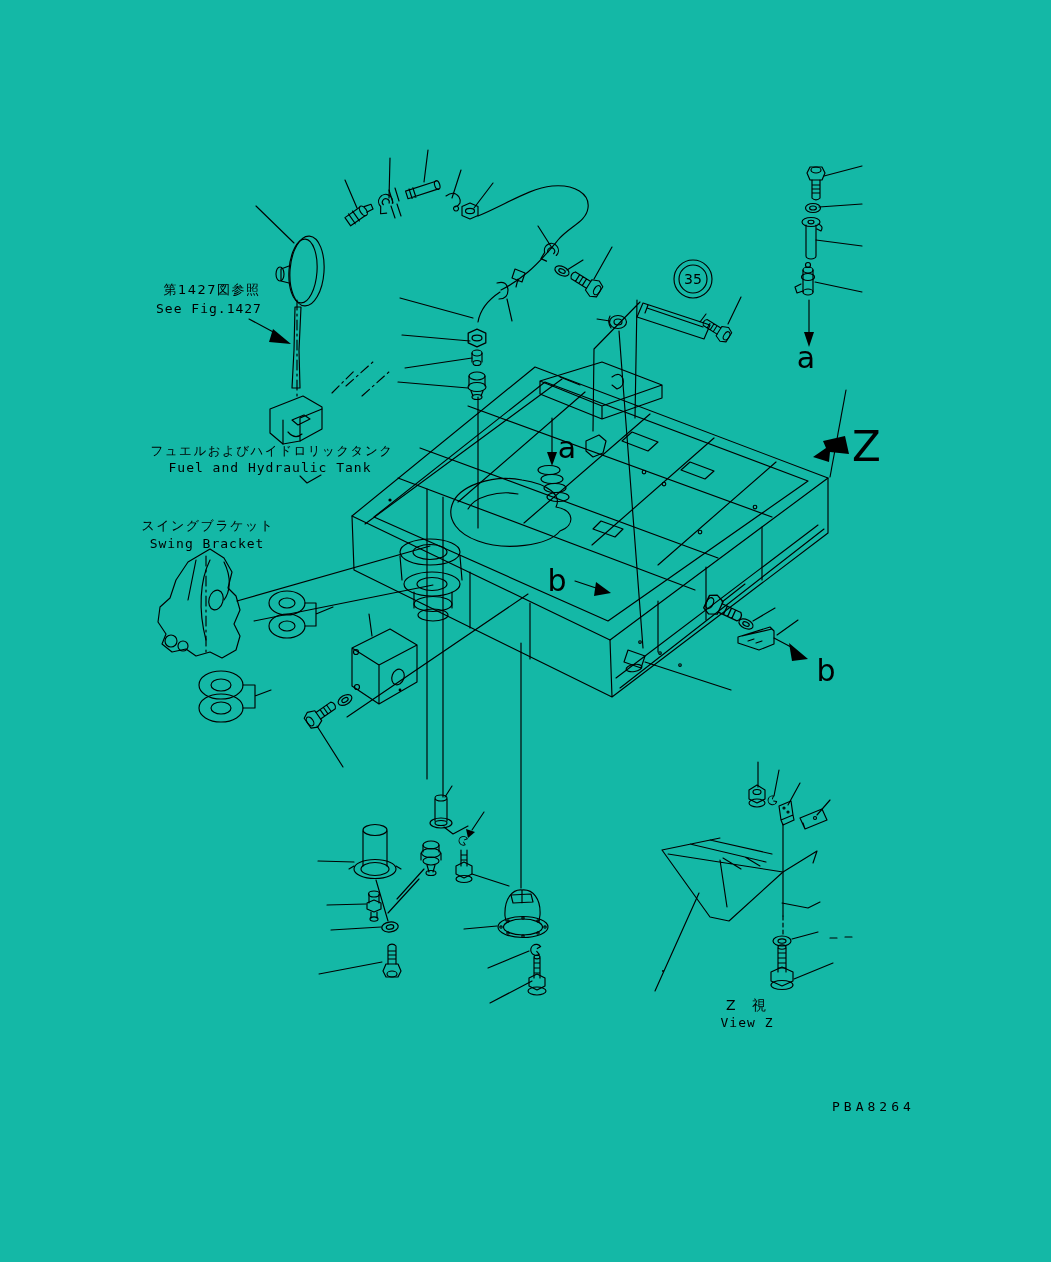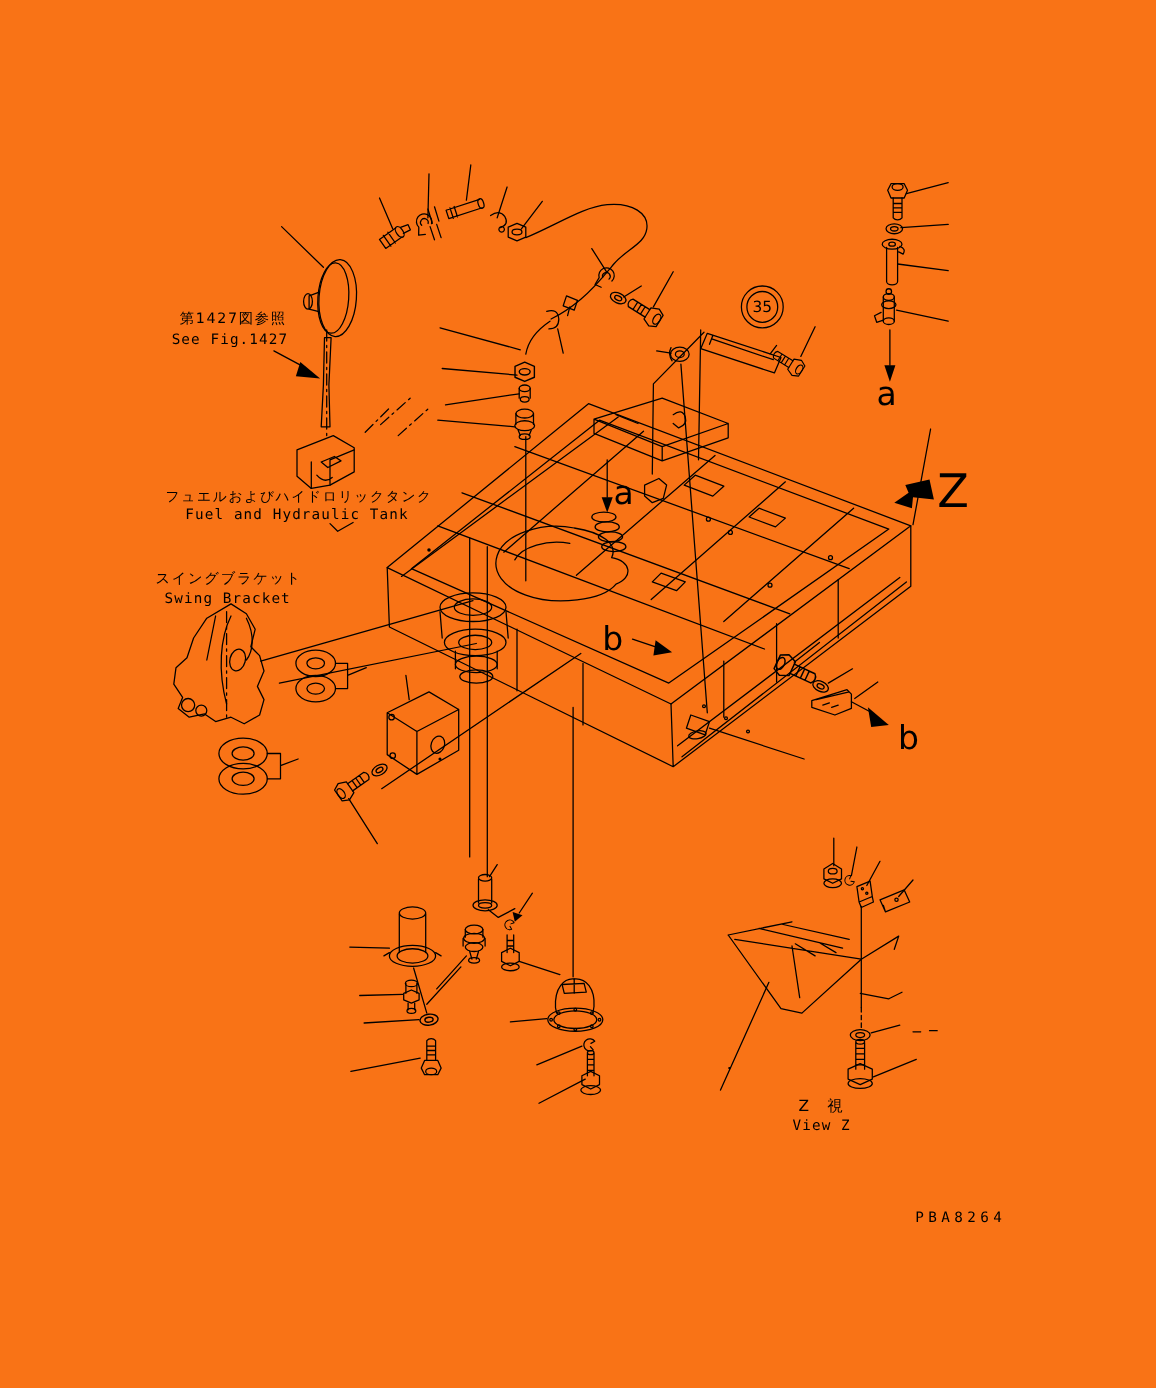--- a/index.html
+++ b/index.html
@@ -1,16 +1,16 @@
 <!DOCTYPE html>
 <html><head>
 <meta charset="utf-8">
 <style>
   html,body{margin:0;padding:0;background:#ffffff;}
-  .canvas{position:relative;width:1051px;height:1262px;background:#f97316;overflow:hidden;
+  .canvas{position:relative;width:1051px;height:1262px;background:#14b8a6;overflow:hidden;
           font-family:"DejaVu Sans",sans-serif;}
   svg{display:block;}
   svg path,svg line,svg ellipse,svg circle,svg polygon,svg polyline,svg rect{
       fill:none;stroke:#000;stroke-width:1.15;stroke-linecap:round;stroke-linejoin:round;}
   svg .fl{fill:#000;stroke:none;}
   svg .dash{stroke-dasharray:10 4 2 4;}
   svg .dsh2{stroke-dasharray:4 3;}
   text{fill:#000;stroke:none;}
   .t{font-family:"DejaVu Sans Mono","Liberation Mono",monospace;font-size:13px;letter-spacing:1px;}
   .jp{font-family:"DejaVu Sans","Liberation Sans",sans-serif;font-size:13px;letter-spacing:1.5px;}

